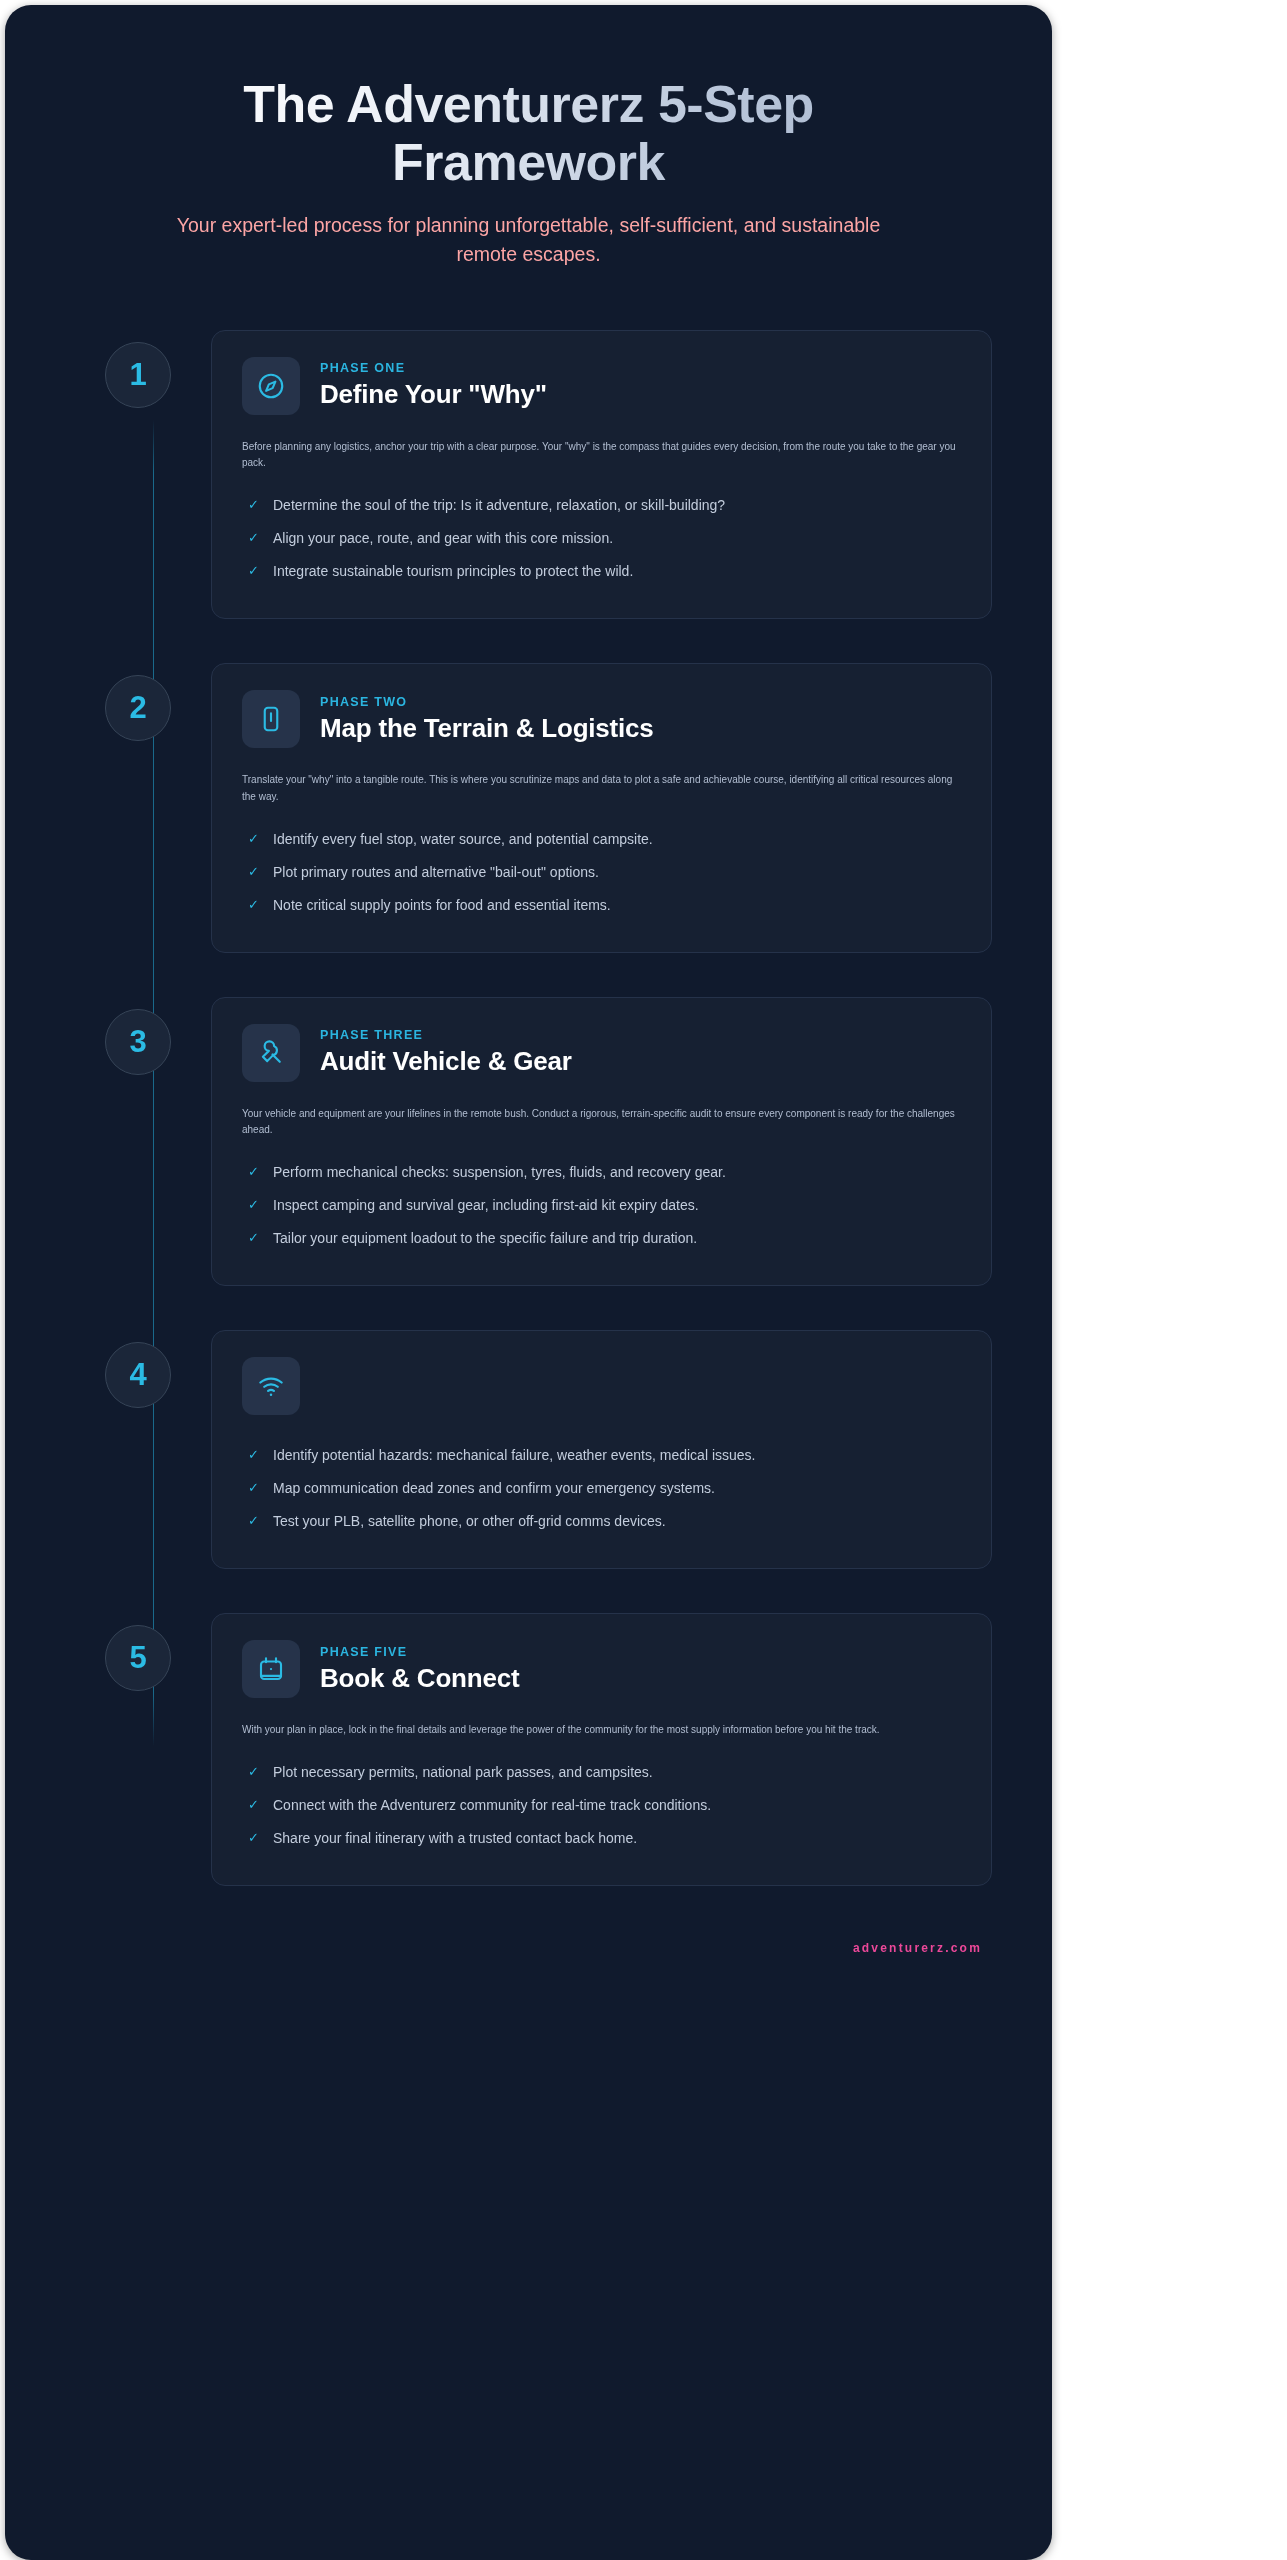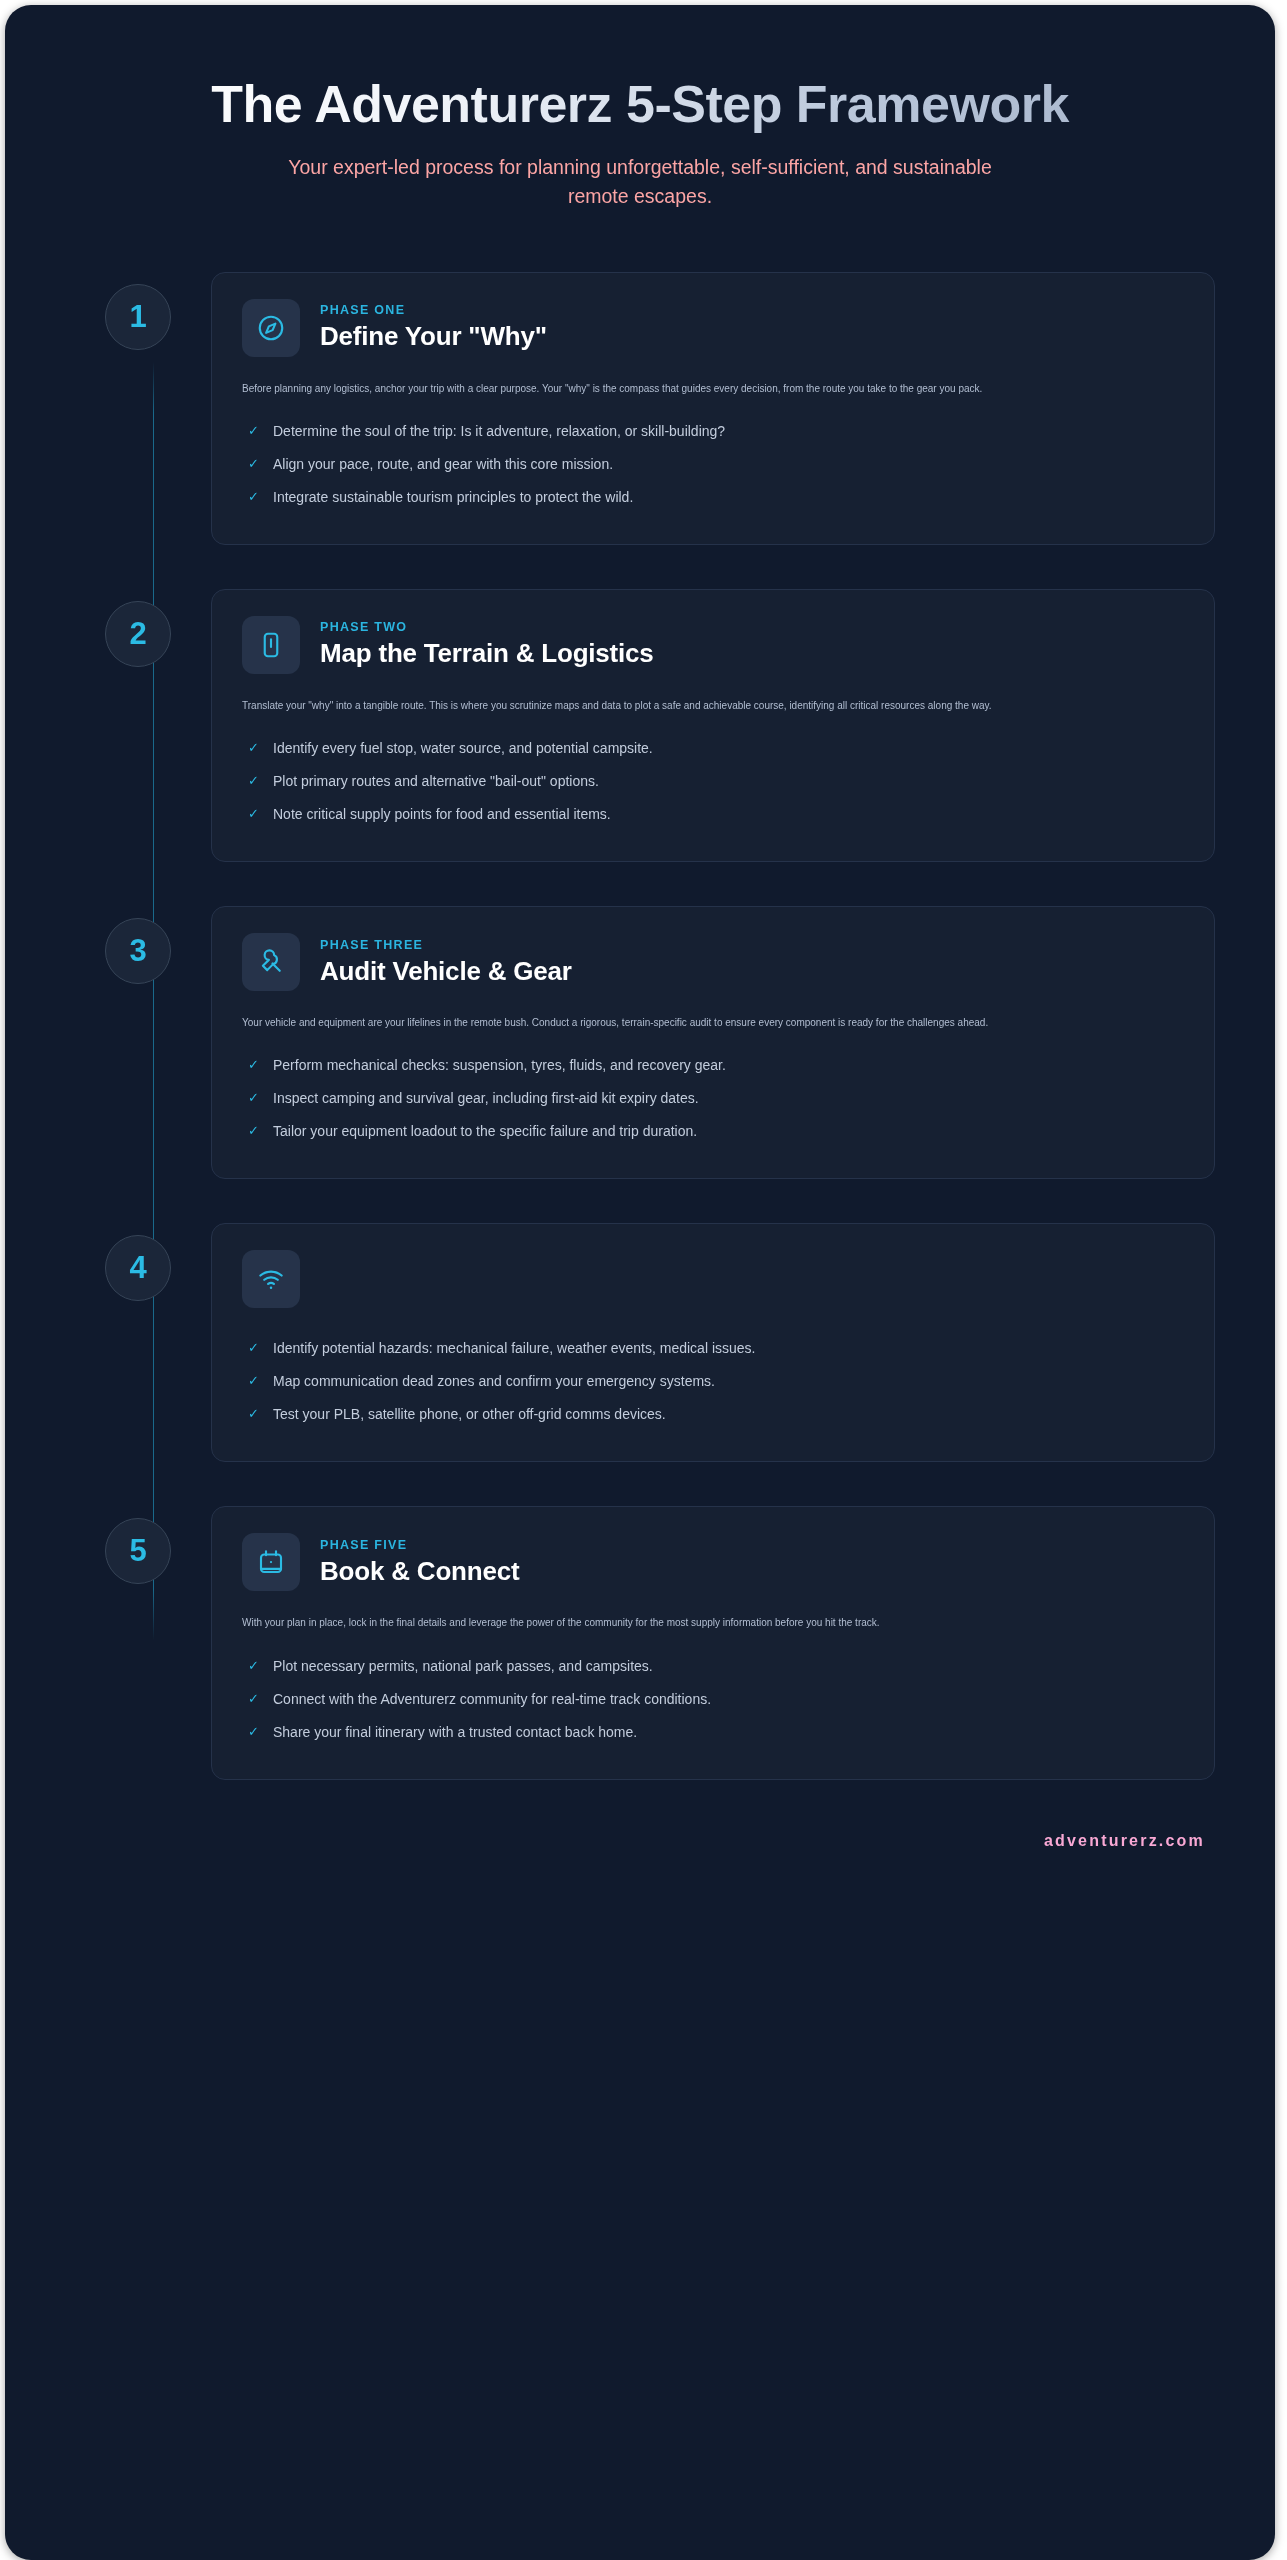--- a/index.html
+++ b/index.html
@@ -6,21 +6,21 @@
   html, body {
     width:1287px;
     background:#ffffff;
     font-family:"Liberation Sans", sans-serif;
     -webkit-font-smoothing:antialiased;
   }
   body { padding:0; }
 
   .page {
     position:relative;
-    width:1287px;
+    width:1052px;
     min-height:2560px;
     background:#ffffff;
     display:flex;
     justify-content:flex-start;
     padding:5px 0 0 5px;
   }
 
   .panel {
     position:relative;
     width:1270px;
@@ -179,24 +179,24 @@
     line-height:1.55;
   }
 
   
   .footer {
     margin-top:52px;
     text-align:right;
     padding-right:10px;
   }
   .footer-text {
-    font-size:16px;
+    font-size:12px;
     font-weight:bold;
     letter-spacing:2.2px;
-    color:#f9a8d4;
+    color:#ec4899;
   }
 </style>
 </head>
 <body>
 
 <div class="page">
   <div class="panel">
 
     <div class="header">
       <h1 class="main-title">The Adventurerz 5-Step Framework</h1>

